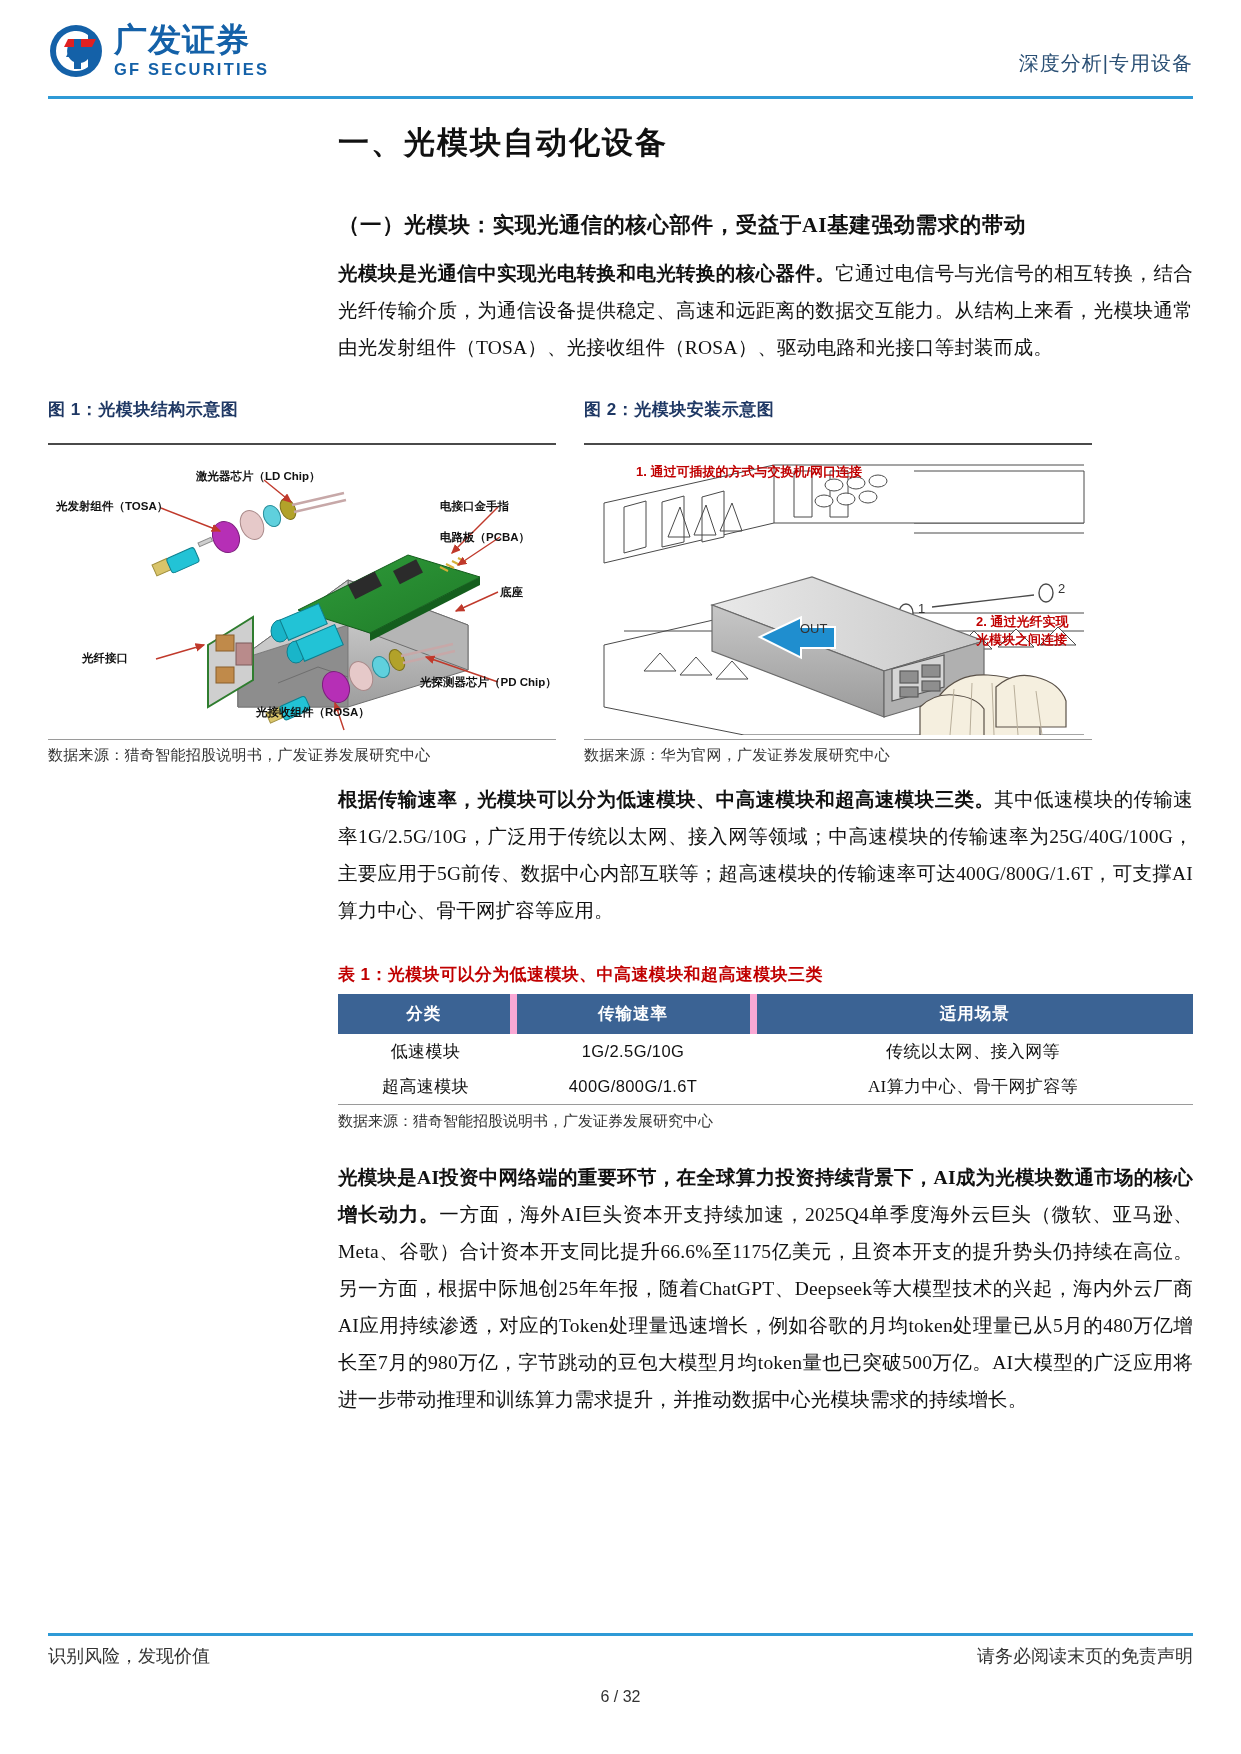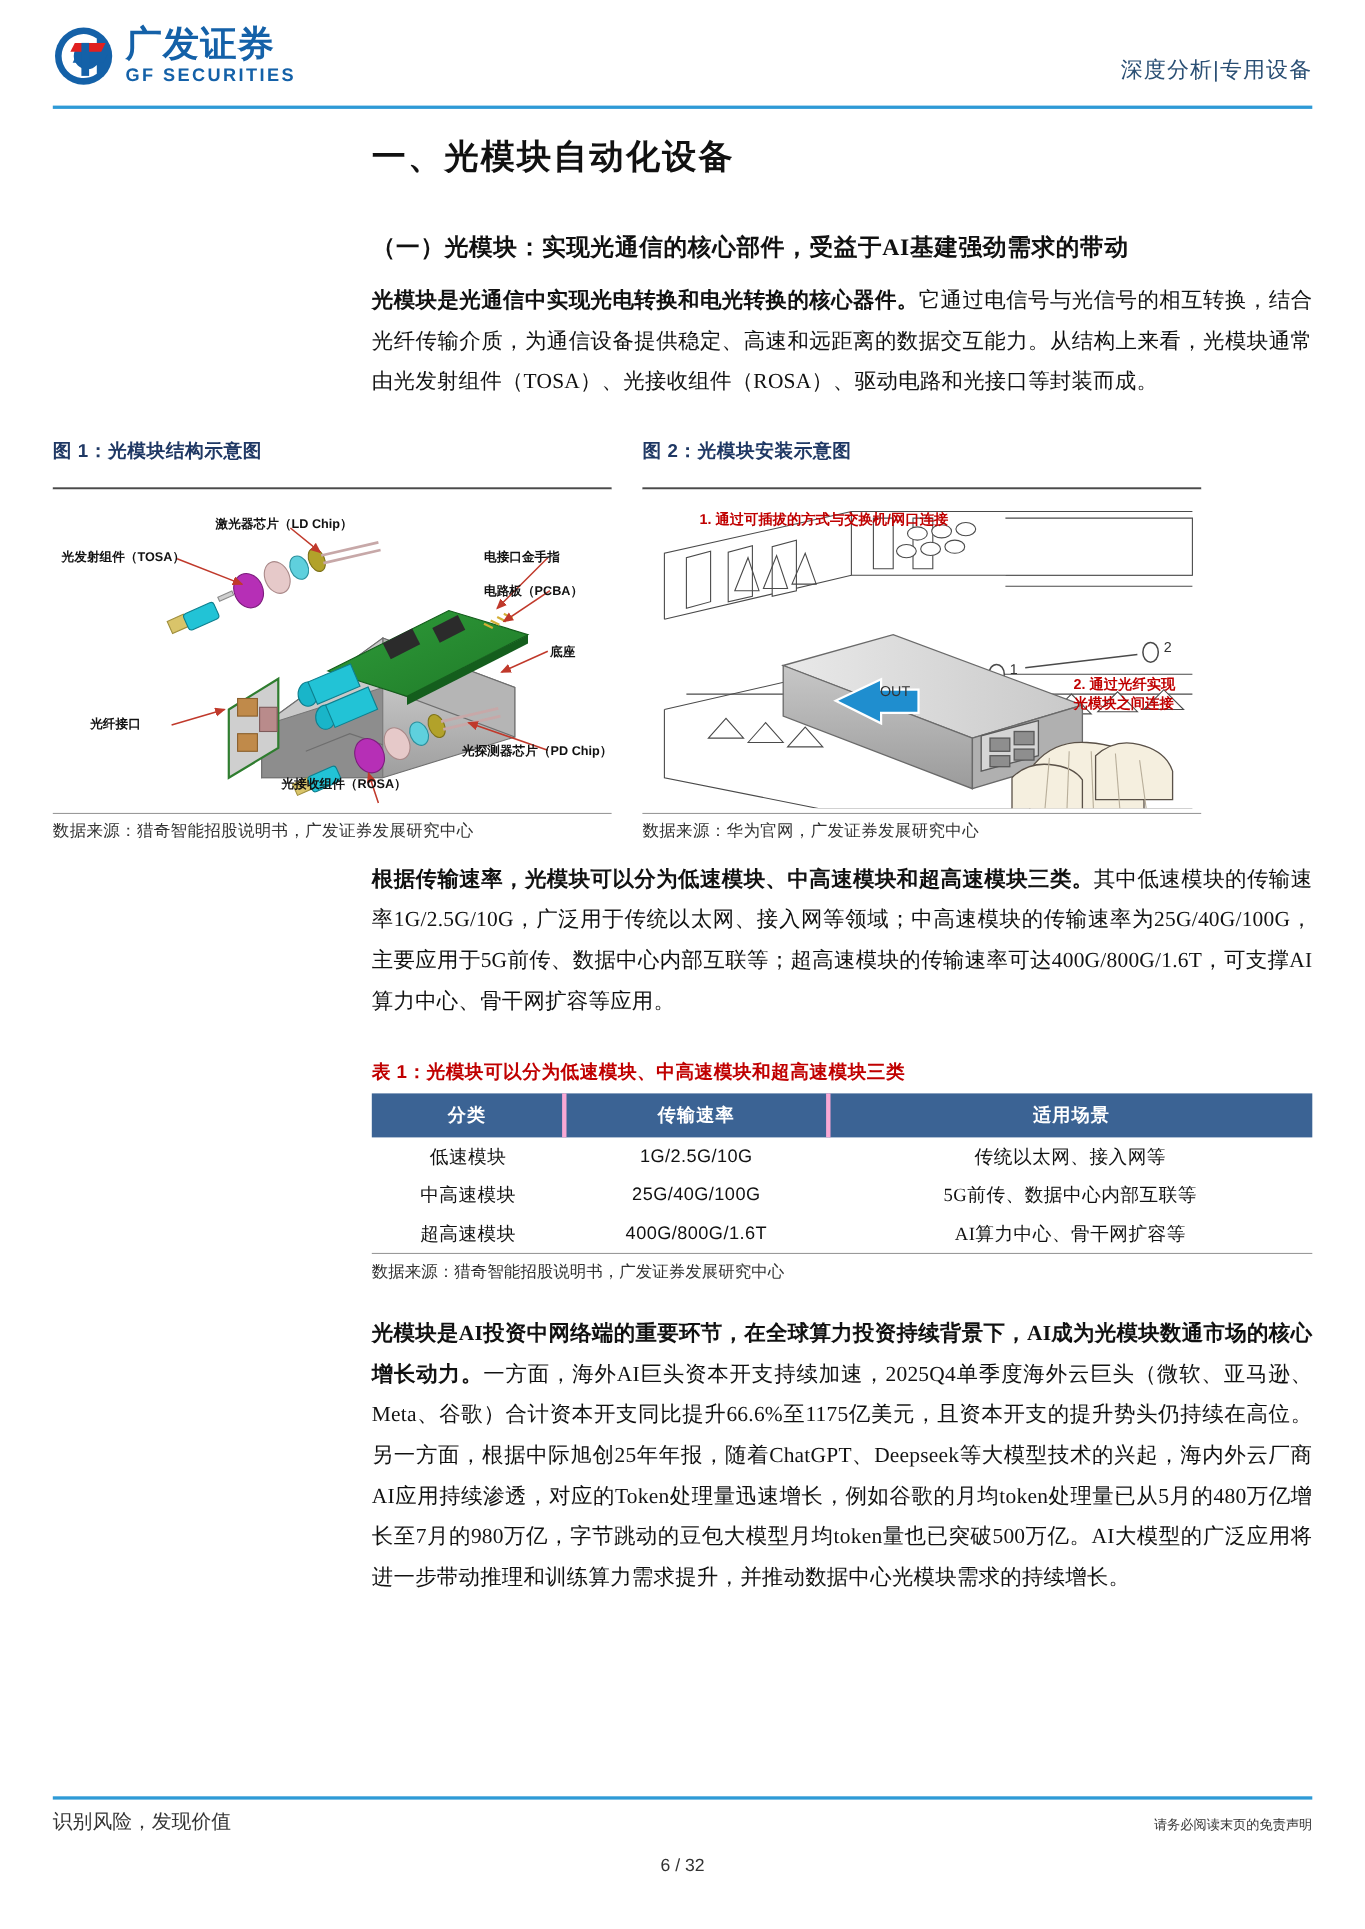--- a/index.html
+++ b/index.html
@@ -116,21 +116,21 @@
   }
   table.data {
     margin-left: 290px; width: 855px;
     border-collapse: collapse;
     font-family: "Liberation Serif", serif;
   }
   table.data thead th {
     background: #3b6394; color: #ffffff;
     font-size: 16.5px; font-weight: bold;
     padding: 9px 4px; text-align: center; letter-spacing: 1px;
-    border-right: 4px solid #f9a8d4;
+    border-right: 7px solid #f9a8d4;
   }
   table.data thead th:last-child { border-right: none; }
   table.data tbody td {
     font-size: 17px; color: #111; text-align: center;
     padding: 6px 4px; letter-spacing: 0.4px;
   }
   table.data tbody td.c0 { width: 175px; }
   table.data tbody td.c1 { width: 240px; font-family: "Liberation Sans", sans-serif; font-size: 16.5px;}
   table.data thead th.h1c { width: 175px; }
   table.data thead th.h2c { width: 240px; }
@@ -144,21 +144,21 @@
   .footer-rule {
     position: absolute; left: 48px; right: 48px; bottom: 118px;
     height: 3px; background: #2e9ad6;
   }
   .footer-left {
     position: absolute; left: 48px; bottom: 86px;
     font-family: "Liberation Serif", serif; font-size: 18px; color: #333;
   }
   .footer-right {
     position: absolute; right: 48px; bottom: 86px;
-    font-family: "Liberation Serif", serif; font-size: 12px; color: #333;
+    font-family: "Liberation Serif", serif; font-size: 18px; color: #333;
   }
   .footer-page {
     position: absolute; left: 0; right: 0; bottom: 48px; text-align: center;
     font-family: "Liberation Sans", sans-serif; font-size: 16px; color: #333;
   }
 </style>
 </head>
 <body>
 
 <div class="page">
@@ -425,25 +425,20 @@
           <th>适用场景</th>
         </tr>
       </thead>
       <tbody>
         <tr>
           <td class="c0">低速模块</td>
           <td class="c1">1G/2.5G/10G</td>
           <td>传统以太网、接入网等</td>
         </tr>
         <tr>
-          <td class="c0">中高速模块</td>
-          <td class="c1">25G/40G/100G</td>
-          <td>5G前传、数据中心内部互联等</td>
-        </tr>
-        <tr>
           <td class="c0">超高速模块</td>
           <td class="c1">400G/800G/1.6T</td>
           <td>AI算力中心、骨干网扩容等</td>
         </tr>
       </tbody>
     </table>
     <div class="tbl-bottom-rule"></div>
     <div class="tbl-src">数据来源：猎奇智能招股说明书，广发证券发展研究中心</div>
 
     <p class="para" style="margin-top:28px;"><b>光模块是AI投资中网络端的重要环节，在全球算力投资持续背景下，AI成为光模块数通市场的核心增长动力。</b><span>一方面，海外AI巨头资本开支持续加速，2025Q4单季度海外云巨头（微软、亚马逊、Meta、谷歌）合计资本开支同比提升66.6%至1175亿美元，且资本开支的提升势头仍持续在高位。另一方面，根据中际旭创25年年报，随着ChatGPT、Deepseek等大模型技术的兴起，海内外云厂商AI应用持续渗透，对应的Token处理量迅速增长，例如谷歌的月均token处理量已从5月的480万亿增长至7月的980万亿，字节跳动的豆包大模型月均token量也已突破500万亿。AI大模型的广泛应用将进一步带动推理和训练算力需求提升，并推动数据中心光模块需求的持续增长。</span></p>

